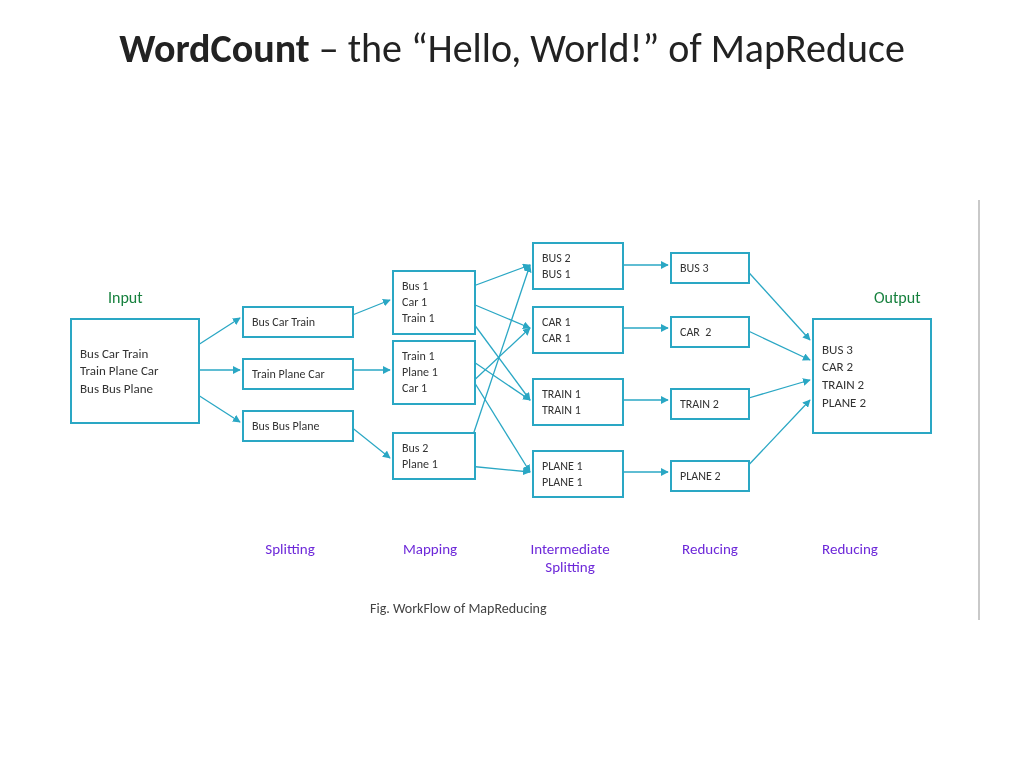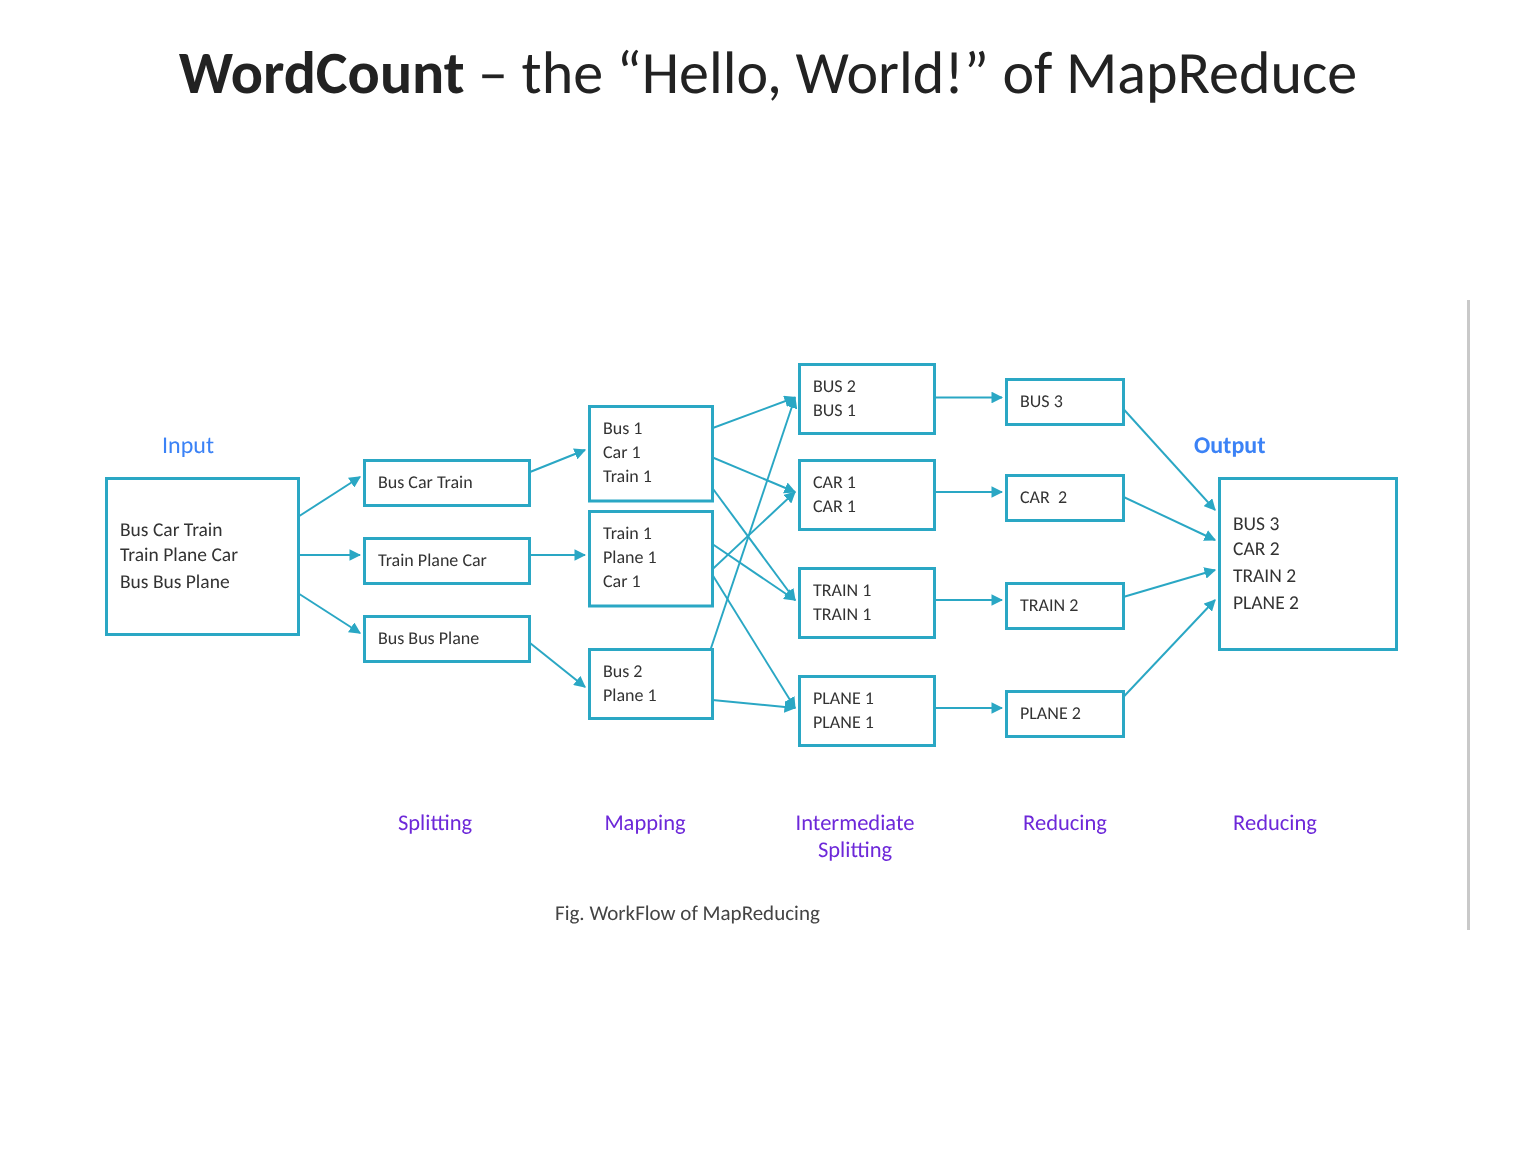--- a/index.html
+++ b/index.html
@@ -44,21 +44,21 @@
     padding: 6px 8px;
     color: #333;
     white-space: pre;
     display: flex;
     align-items: center;
   }
   .node.big { width: 110px; height: 90px; font-size: 13px; }
   .node.small { height: auto; font-size: 12px; }
   .col-label {
     position: absolute;
-    color: #3b82f6;
+    color: #15803d;
     font-size: 16px;
     text-align: center;
   }
   .stage-label {
     position: absolute;
     color: #6d28d9;
     font-size: 15px;
     text-align: center;
     width: 120px;
   }
@@ -158,21 +158,21 @@
     <div class="node small" style="left:462px; top:168px; width:72px;">TRAIN 1
 TRAIN 1</div>
     <div class="node small" style="left:462px; top:240px; width:72px;">PLANE 1
 PLANE 1</div>
 
     <div class="node small" style="left:600px; top:42px; width:60px;">BUS 3</div>
     <div class="node small" style="left:600px; top:106px; width:60px;">CAR  2</div>
     <div class="node small" style="left:600px; top:178px; width:60px;">TRAIN 2</div>
     <div class="node small" style="left:600px; top:250px; width:60px;">PLANE 2</div>
 
-    <div class="col-label" style="left:726px; top:78px;font-weight:bold;">Output</div>
+    <div class="col-label" style="left:804px; top:78px;">Output</div>
     <div class="node big" style="left:742px; top:108px; width:100px; height:100px;">BUS 3
 CAR 2
 TRAIN 2
 PLANE 2</div>
 
     <div class="stage-label" style="left:160px; top:330px;">Splitting</div>
     <div class="stage-label" style="left:300px; top:330px;">Mapping</div>
     <div class="stage-label" style="left:440px; top:330px; white-space:pre;">Intermediate
 Splitting</div>
     <div class="stage-label" style="left:580px; top:330px;">Reducing</div>

